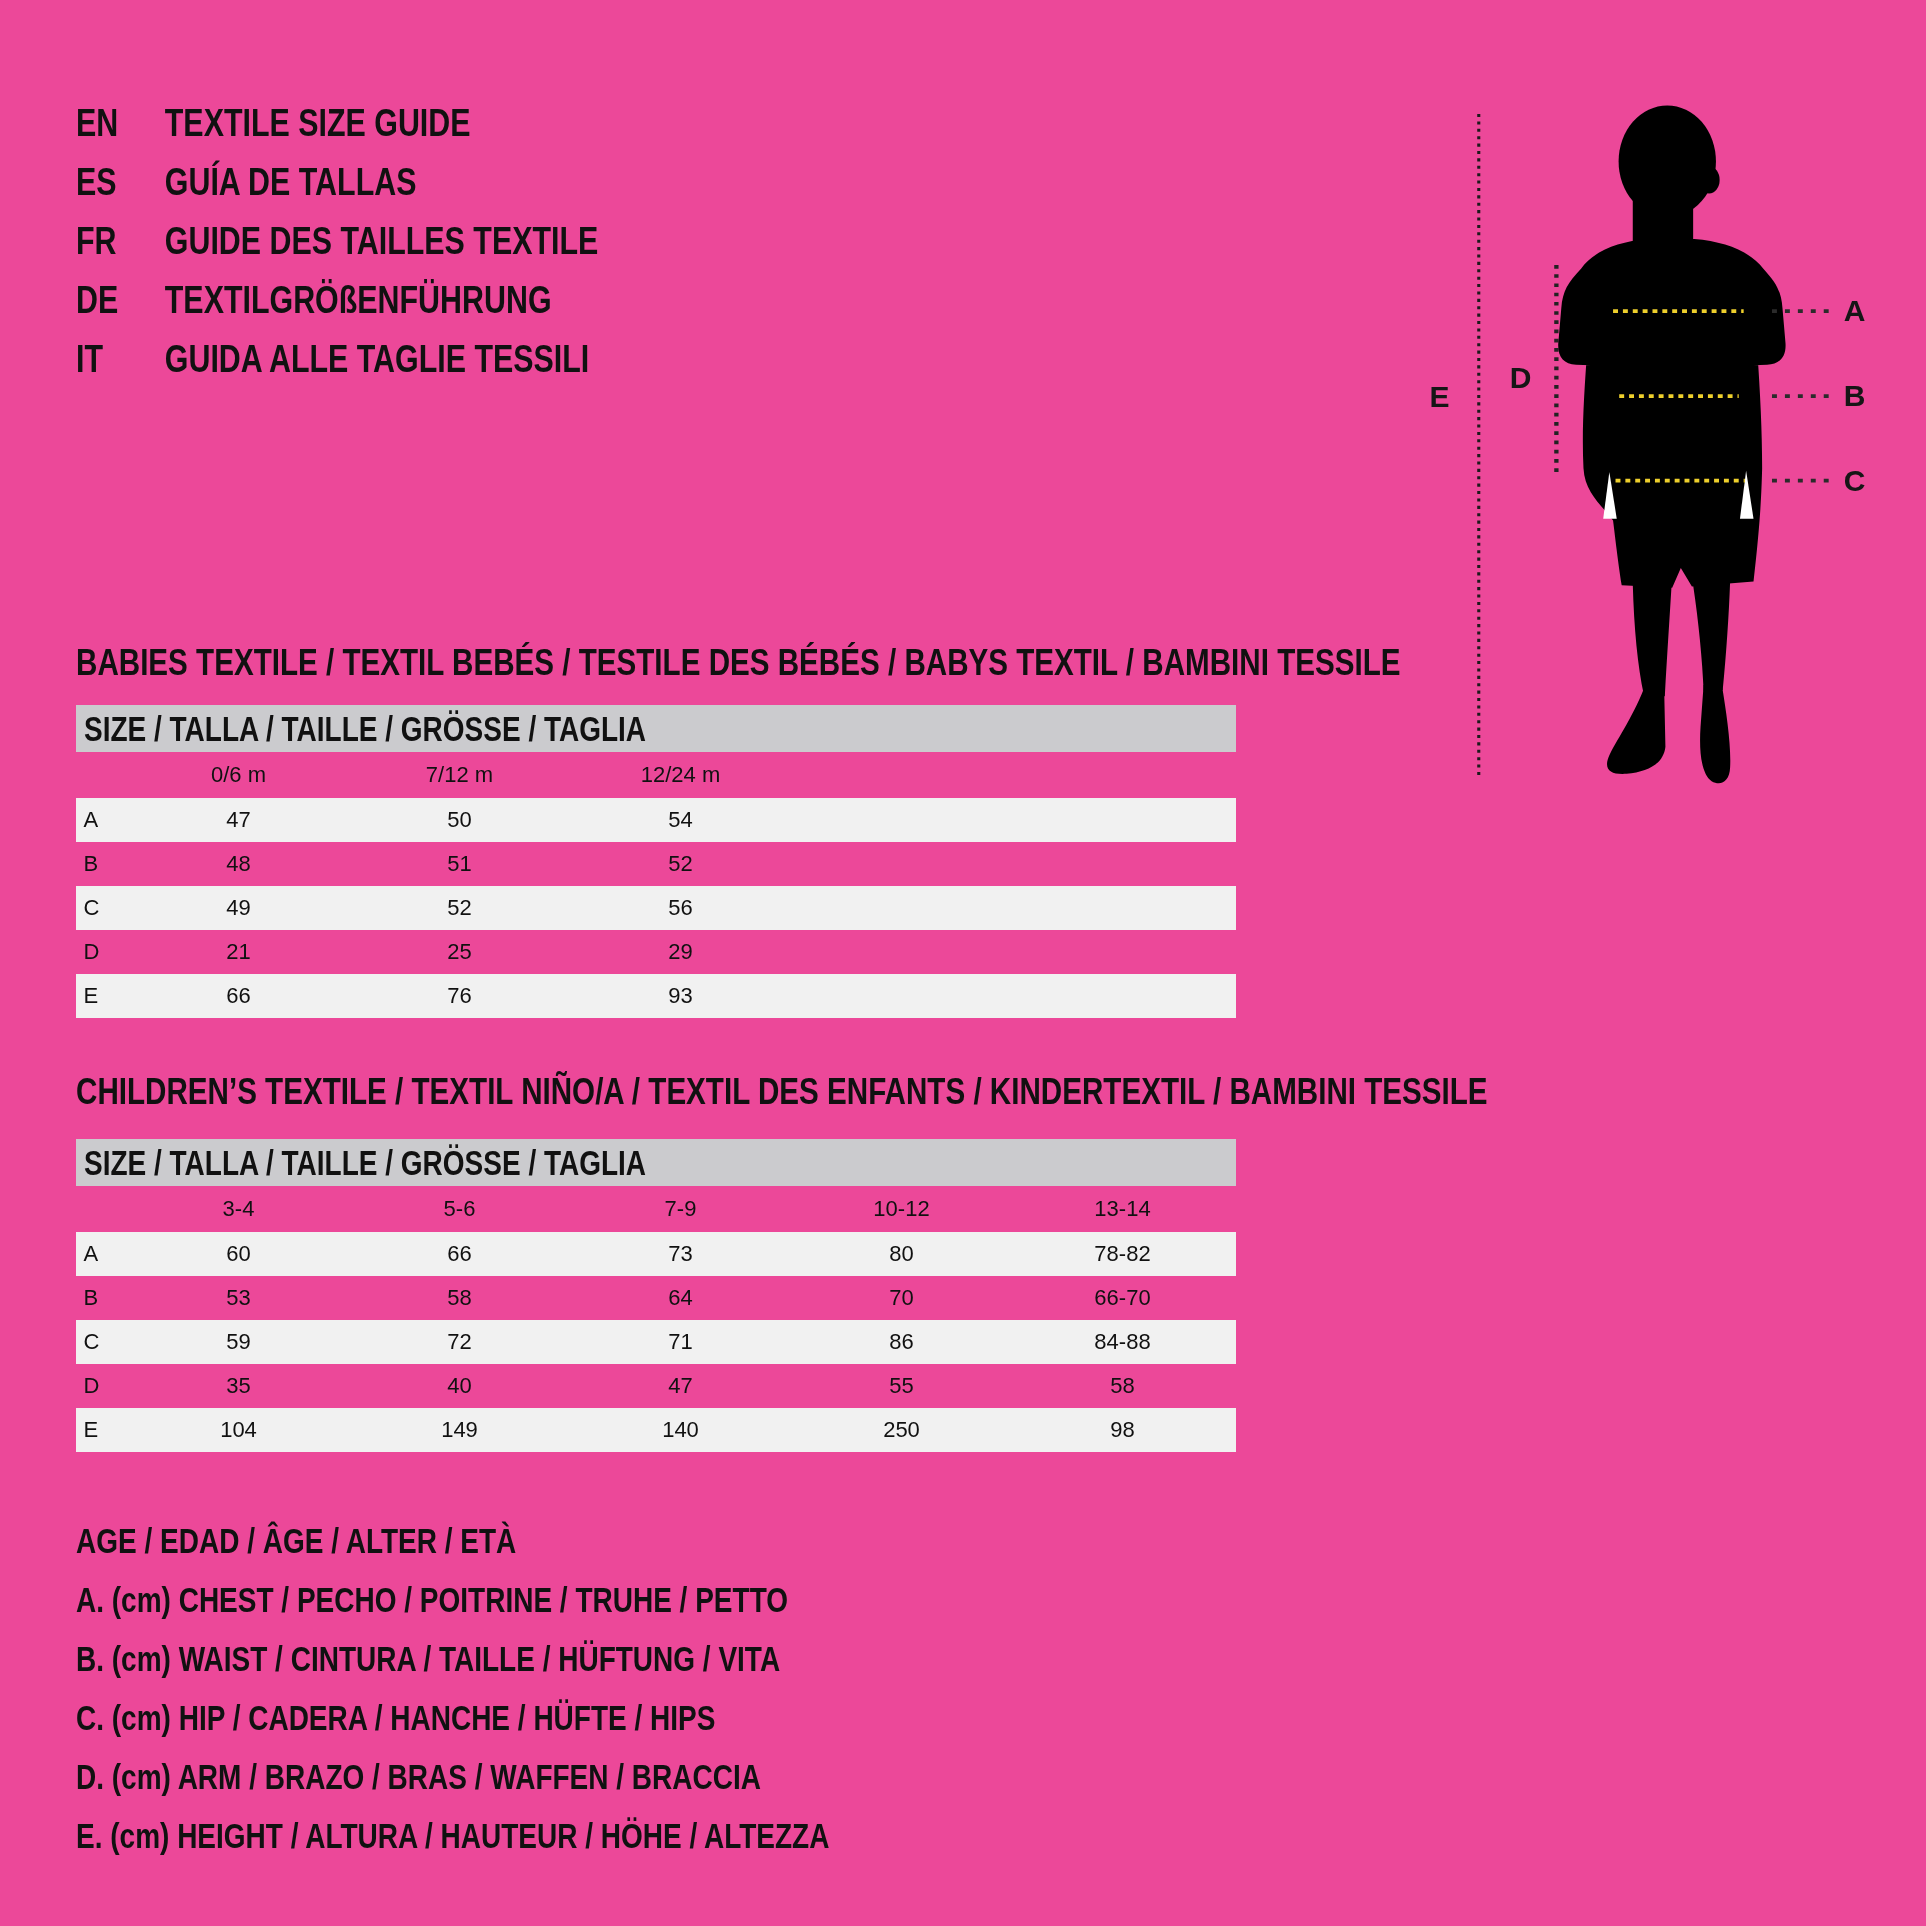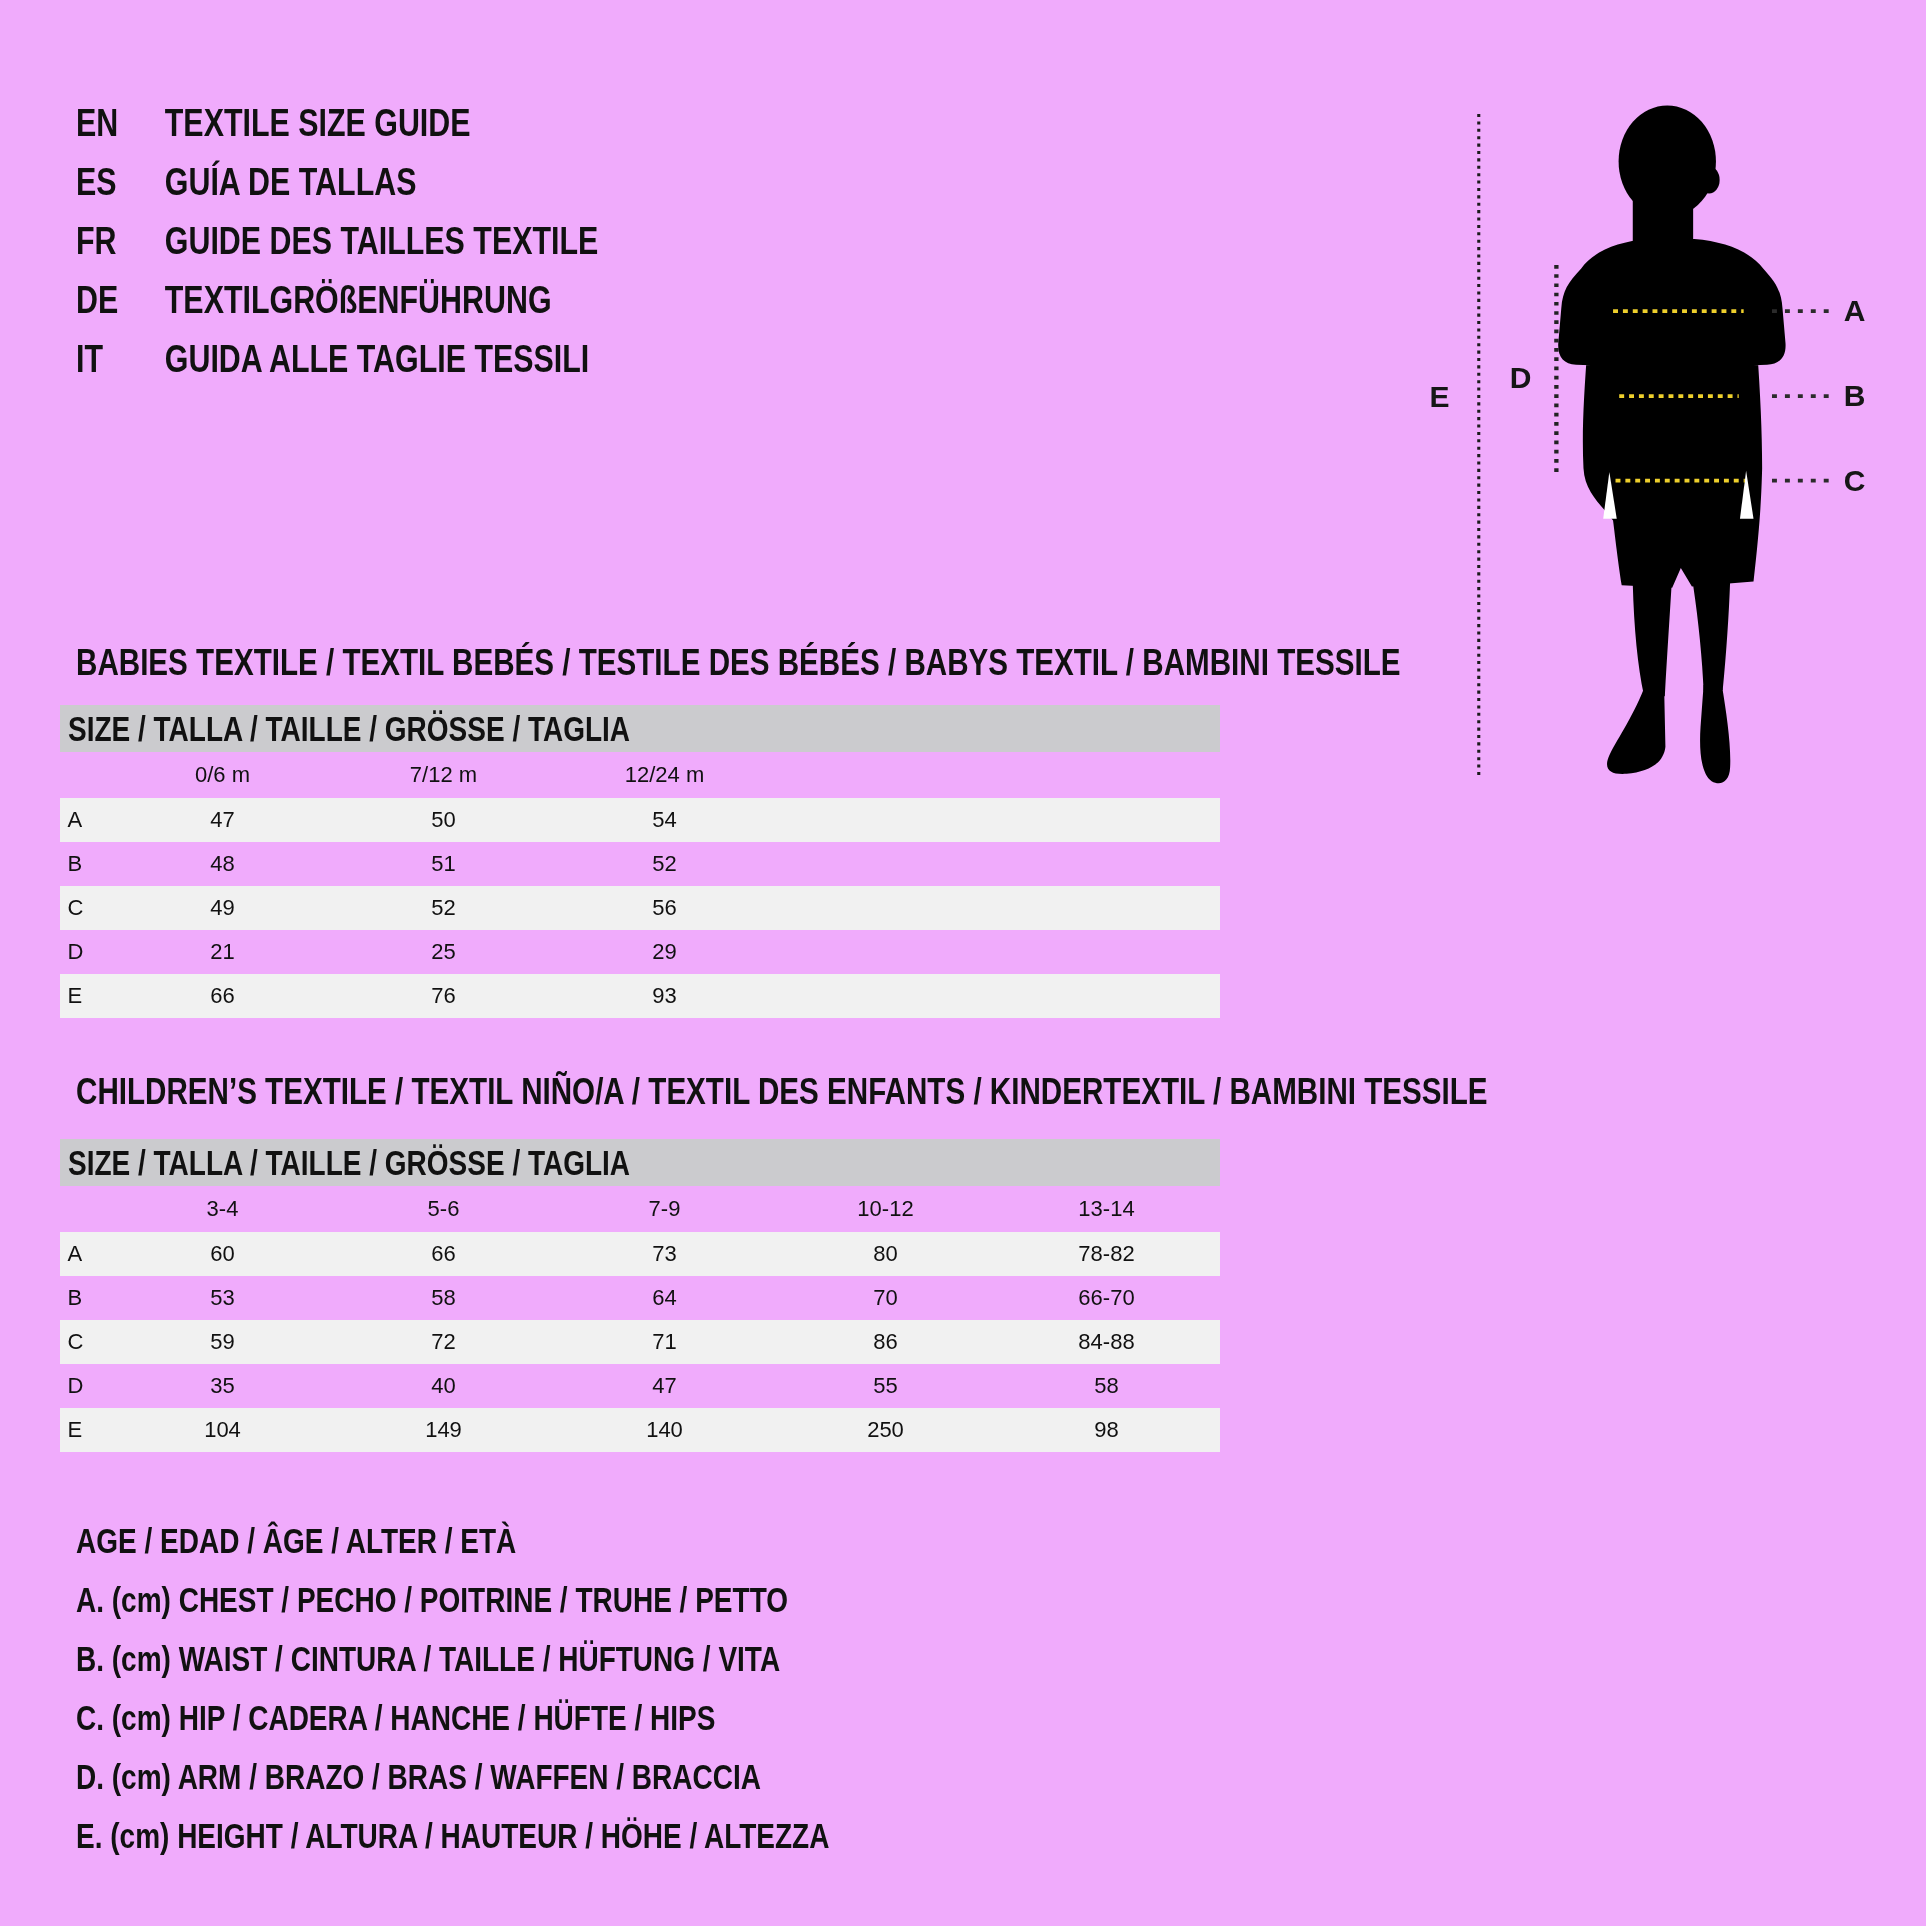--- a/index.html
+++ b/index.html
@@ -1,29 +1,29 @@
 <!DOCTYPE html>
 <html style="font-size:10px"><head>
 <meta charset="utf-8">
 <style>
   html,body{margin:0;padding:0;background:#fff;}
   #canvas{
-    position:relative;width:1926px;height:1926px;background:#f0abfc;overflow:hidden;
+    position:relative;width:1926px;height:1926px;background:#ec4899;overflow:hidden;
     font-family:"Liberation Sans","DejaVu Sans",sans-serif;color:#111;
   }
   .abs{position:absolute;}
   .cond{transform:scaleX(0.8);transform-origin:0 0;white-space:nowrap;}
   
   .lang-block{left:76px;top:94px;}
   .lang-row{display:flex;height:59px;line-height:59px;font-size:38px;font-weight:700;}
   .lang-code{width:111px;flex:0 0 111px;}
   
   .section-title{font-size:37px;font-weight:700;height:43px;line-height:43px;}
   
-  .size-table{left:60px;width:1160px;}
+  .size-table{left:76px;width:1160px;}
   .size-bar{height:47px;line-height:47px;background:#cbcbce;font-size:35px;font-weight:700;}
   .size-bar .cond{display:inline-block;padding-left:10px;}
   .grid-row{display:grid;align-items:center;font-size:22px;}
   .grid-row.cols3{grid-template-columns:52px repeat(3,221px) 1fr;}
   .grid-row.cols5{grid-template-columns:52px repeat(5,221px) 1fr;}
   .grid-head{height:46px;}
   .grid-data{height:44px;}
   .grid-data.shade{background:#f1f1f1;}
   .cell{text-align:center;}
   .cell.rowlabel{text-align:left;padding-left:7.4px;}

